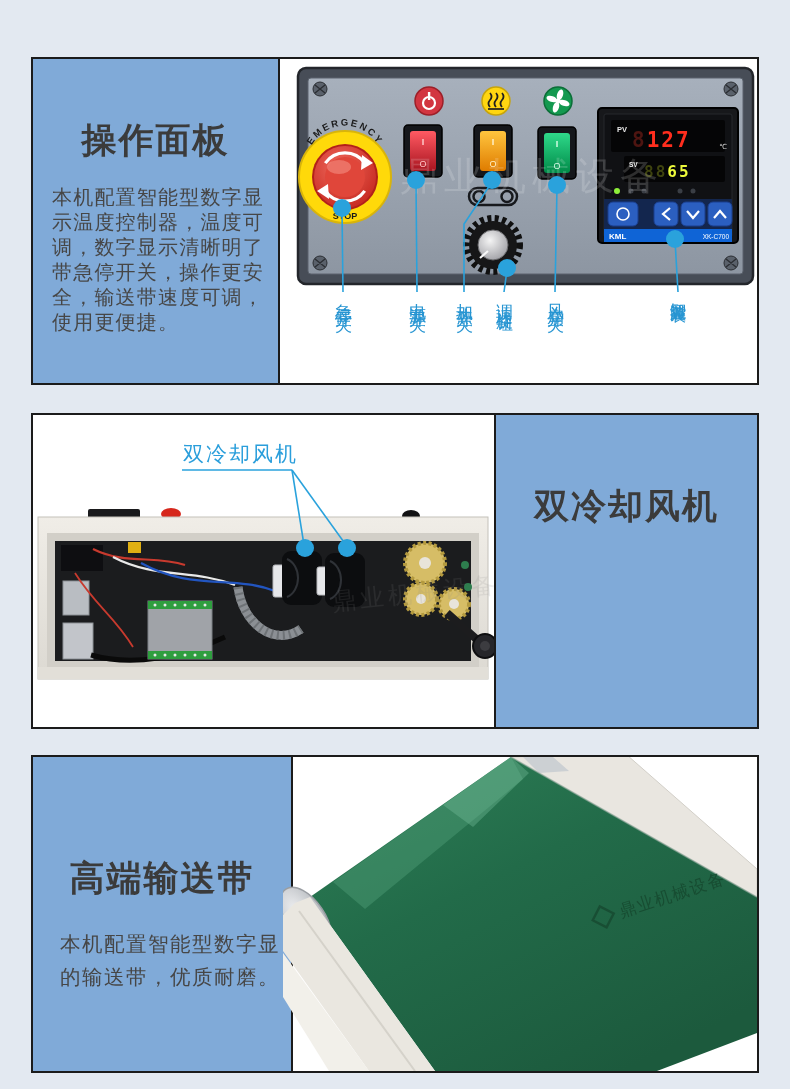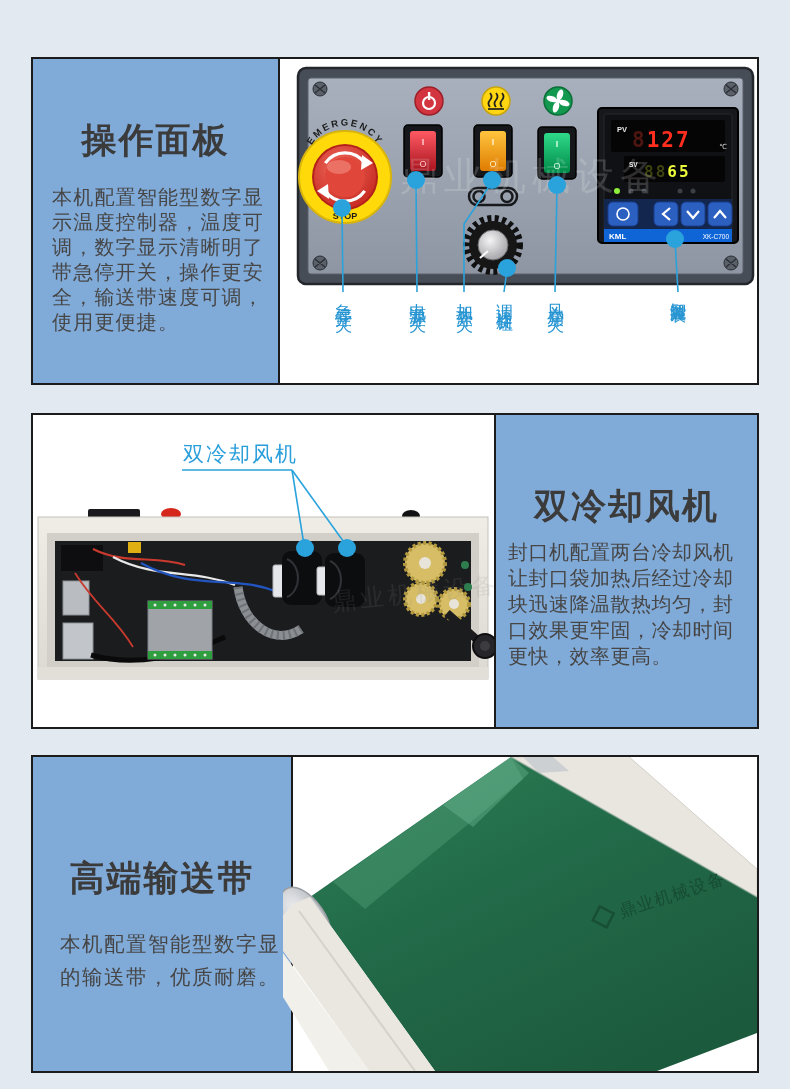--- a/index.html
+++ b/index.html
@@ -327,25 +327,20 @@
         <path d="M259 55 L271 130"></path>
         <path d="M259 55 L313 130"></path>
       </g>
       <g fill="#2aa2dc">
         <circle cx="272" cy="133" r="9"></circle>
         <circle cx="314" cy="133" r="9"></circle>
       </g>
     </svg>
     <div class="bluebox bb-right" style="width:263px;">
       <h2 class="sec-title s2-title">双冷却风机</h2>
-      <p class="sec-body s2-body">封口机配置两台冷却风机
-让封口袋加热后经过冷却
-块迅速降温散热均匀，封
-口效果更牢固，冷却时间
-更快，效率更高。</p>
     </div>
   </div>
   <div class="photo-label">双冷却风机</div>
 
   <div class="sec sec3">
     <div class="bluebox bb-left" style="width:260px;">
       <h2 class="sec-title s3-title">高端输送带</h2>
       <p class="sec-body s3-body">本机配置智能型数字显
 的输送带，优质耐磨。</p>
     </div>

